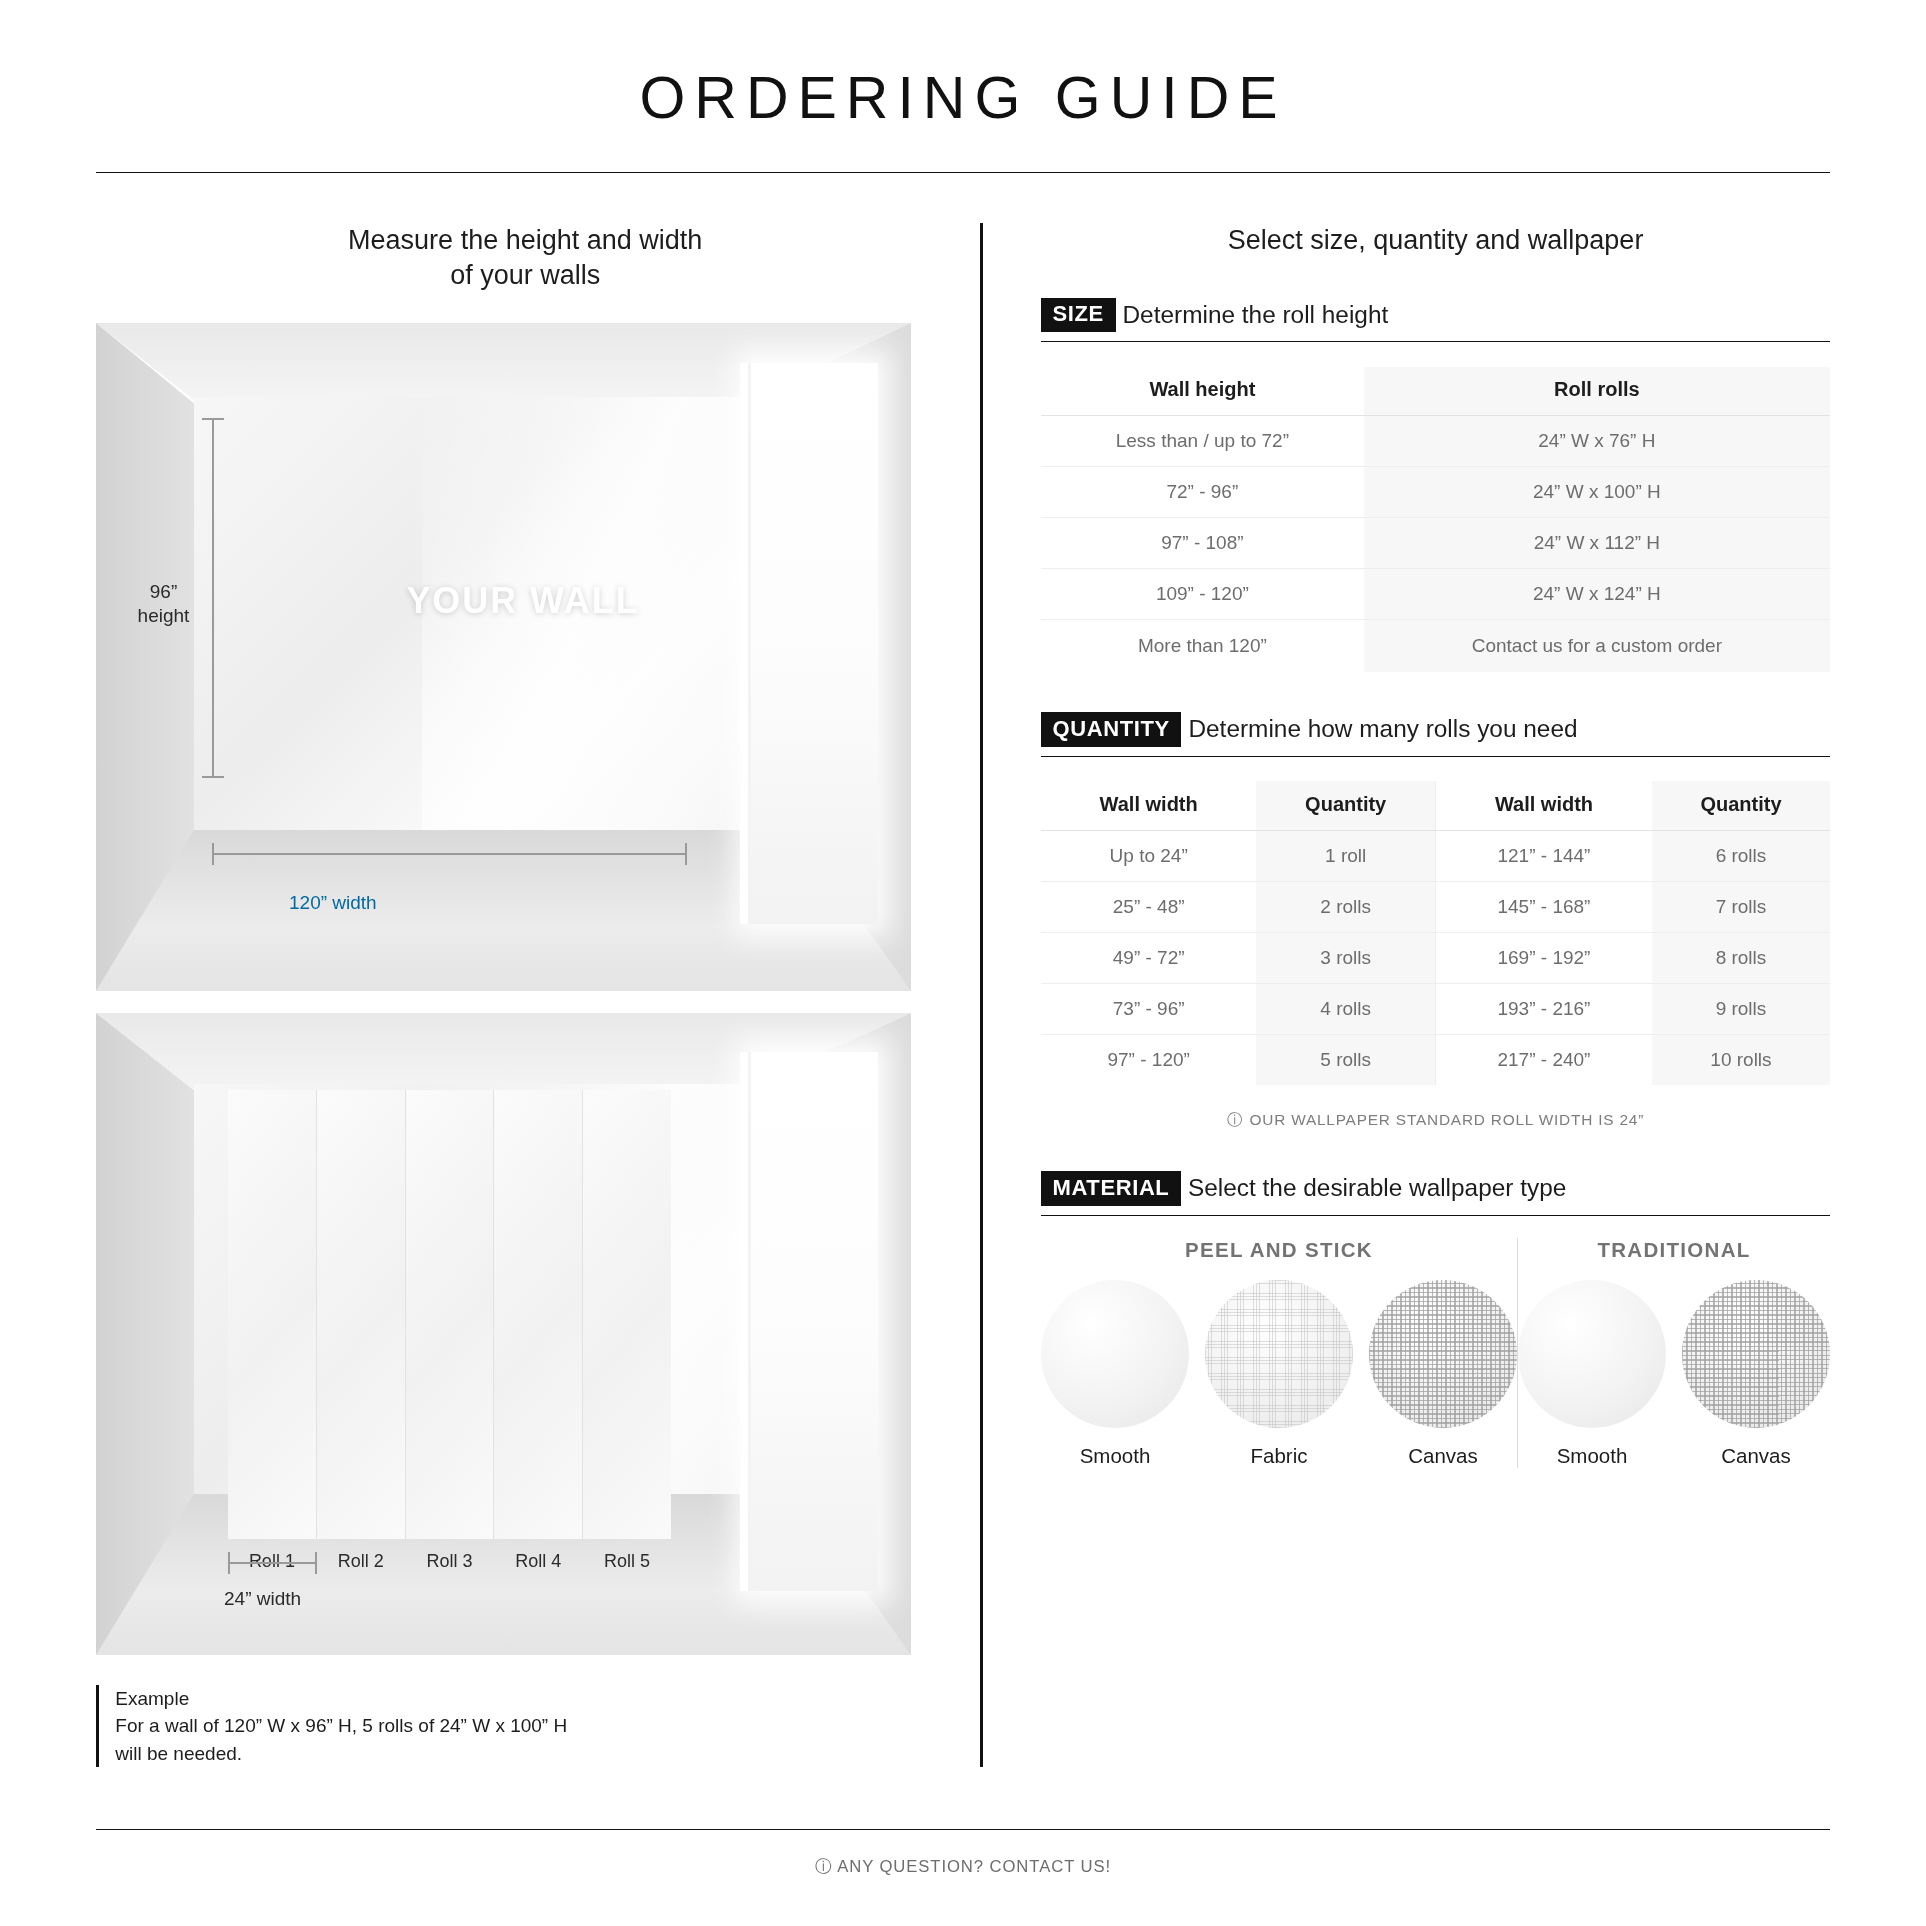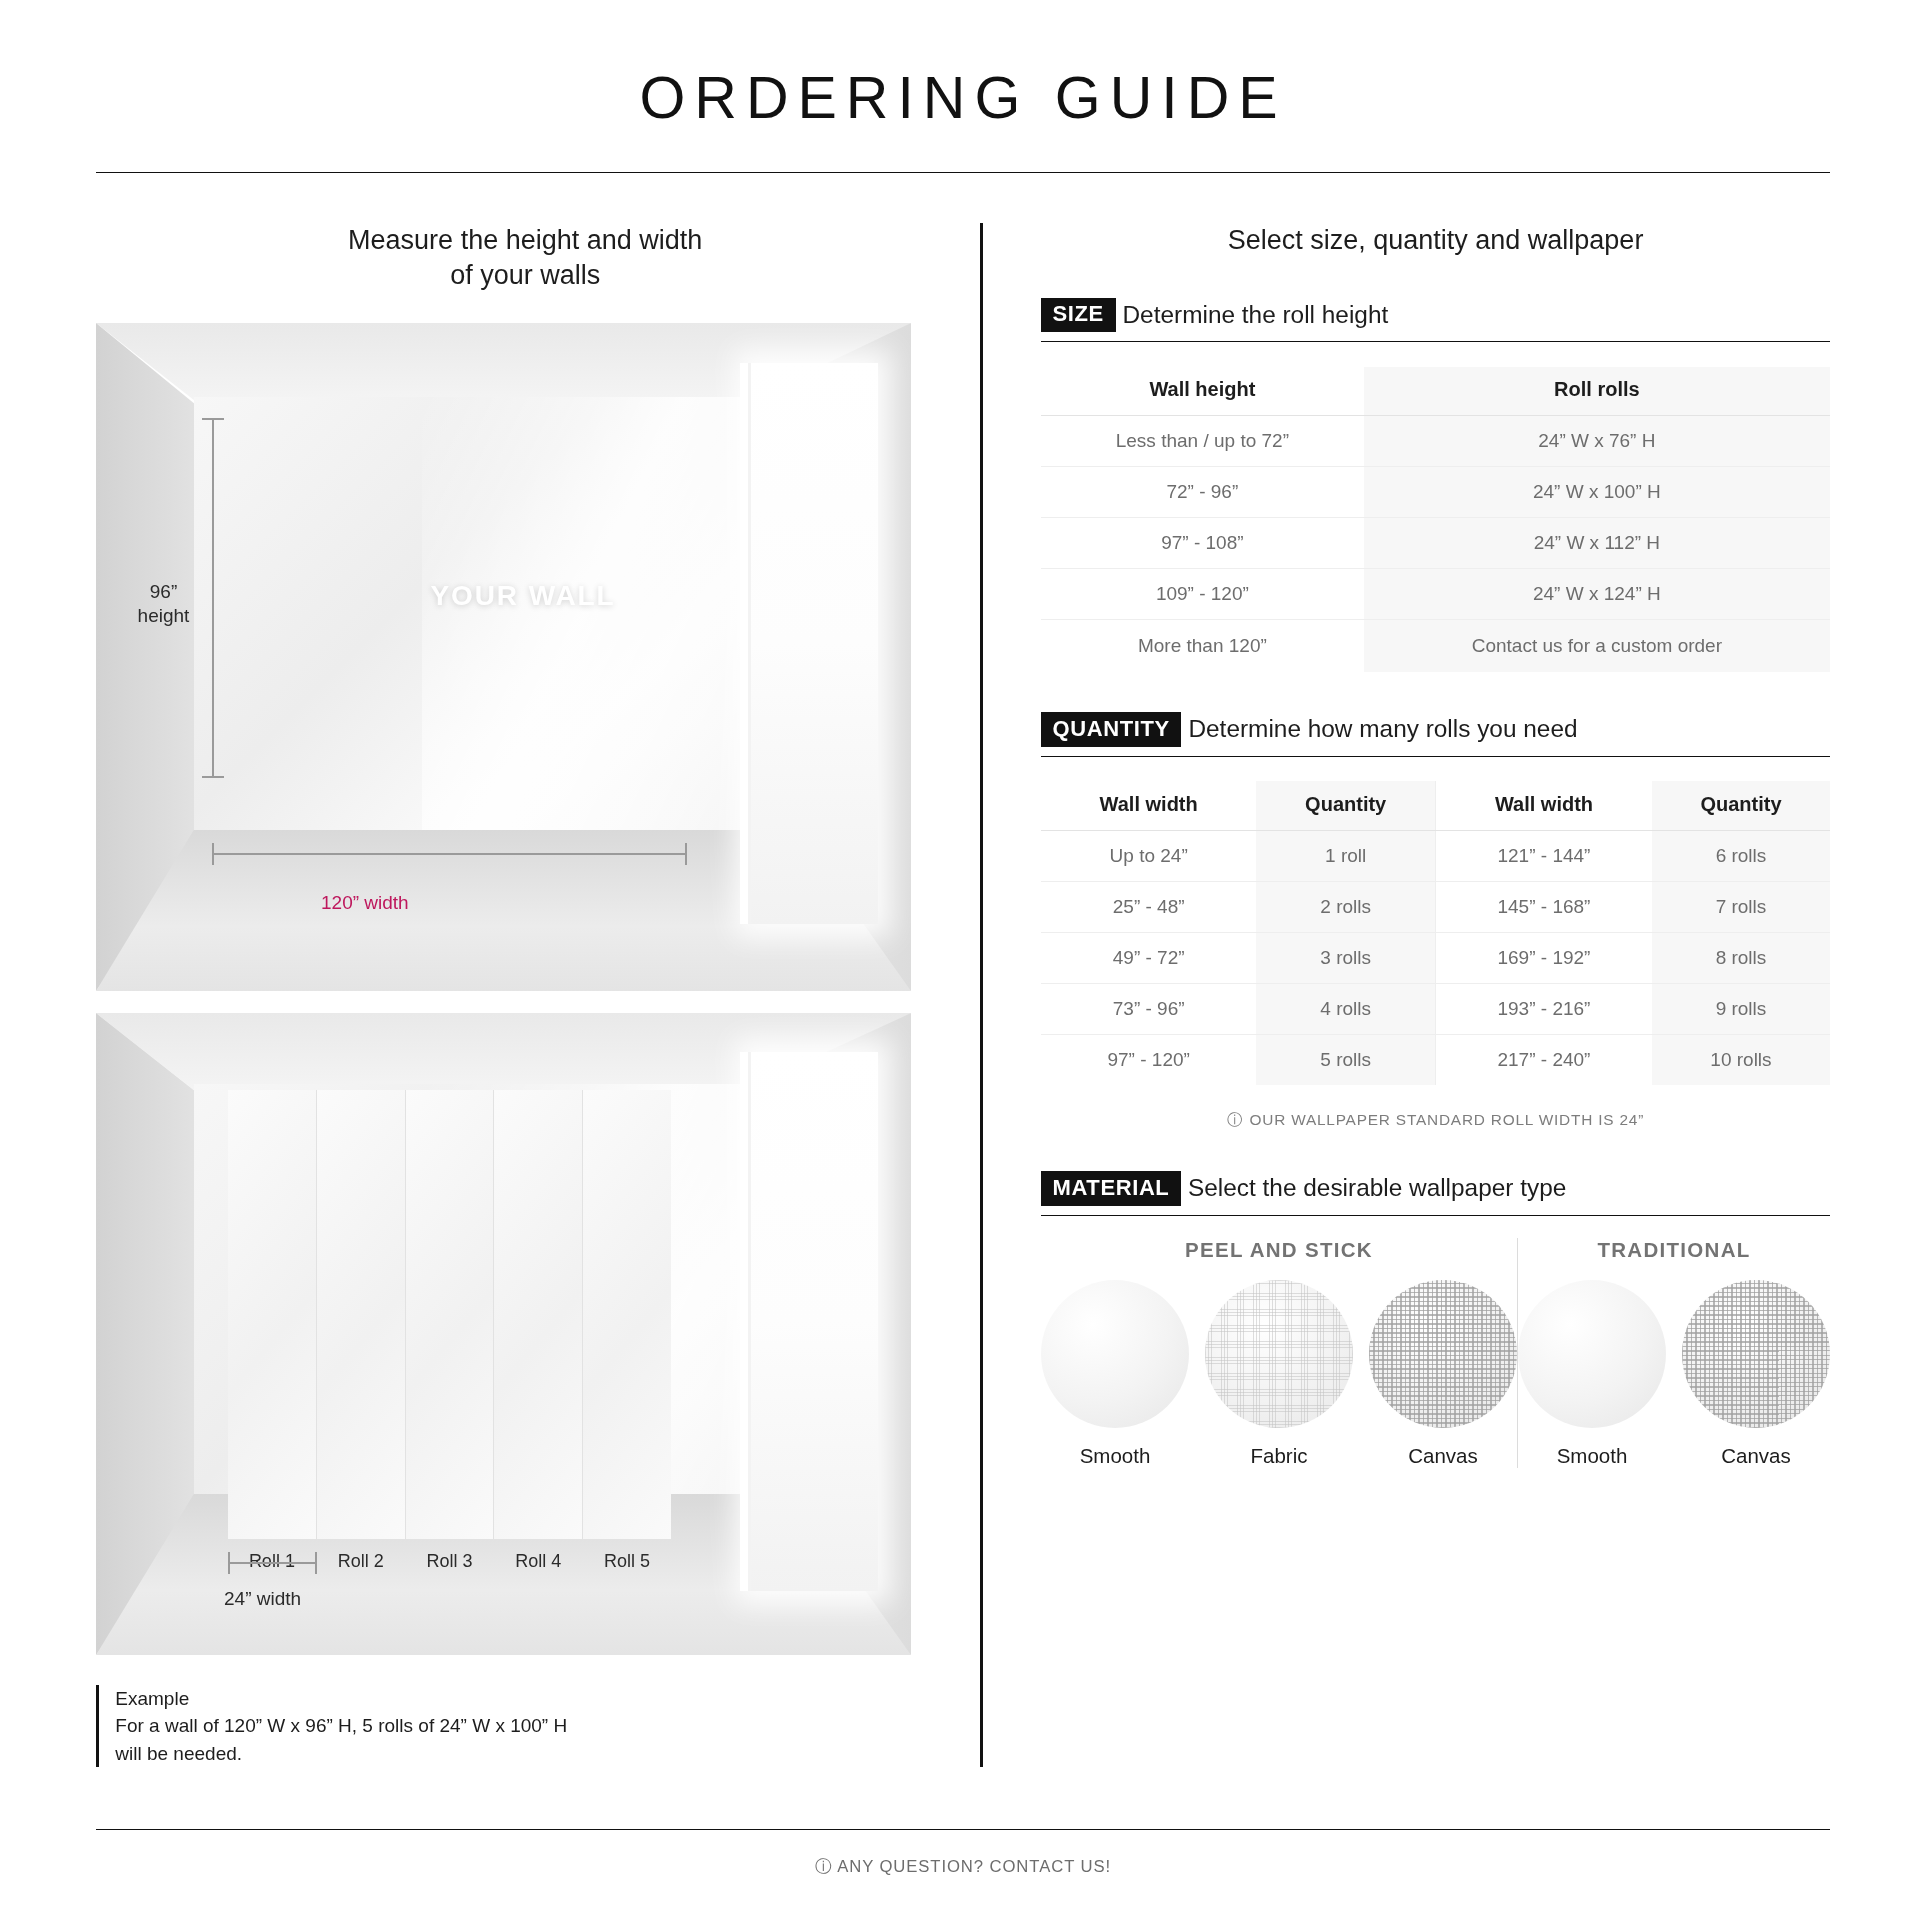--- a/index.html
+++ b/index.html
@@ -114,25 +114,25 @@
   .dim-h::before, .dim-h::after {
     content:""; position:absolute; top:-10.3px; height:22.5px; width:1.9px; background:#9a9a9a;
   }
   .dim-h::before { left:0; }
   .dim-h::after { right:0; }
   .lbl-height {
     position:absolute; left:26px; top:257px; width:83px;
     text-align:center; font-size:19px; line-height:1.25; color:#2b2b2b;
   }
   .lbl-width {
-    position:absolute; left:193px; bottom:77px; font-size:19px; color:#be185d;margin-left:32px;
+    position:absolute; left:193px; bottom:77px; font-size:19px; color:#0369a1;
   }
   .your-wall {
     position:absolute; left:0; right:0; top:257px;
-    text-align:center; font-size:28px; font-weight:700; letter-spacing:1.9px; color:#fff;
+    text-align:center; font-size:36px; font-weight:700; letter-spacing:1.9px; color:#fff;
     text-shadow:0 1.3px 6.4px rgba(0,0,0,0.18);
     padding-left:39px;
   }
 
   
   .rolls-panel {
     position:absolute; left:132px; top:77px; width:443px; height:449px;
     display:flex;
   }
   .roll-col {

